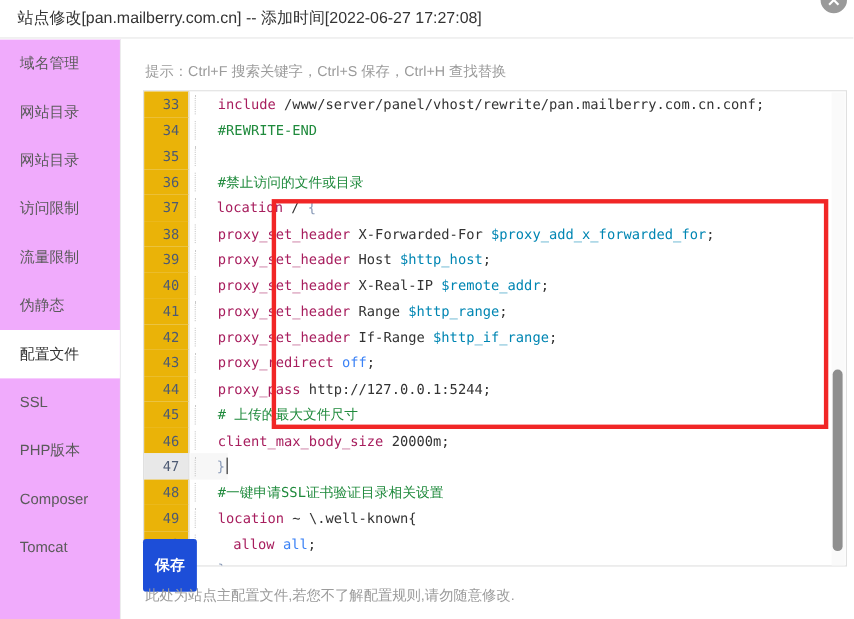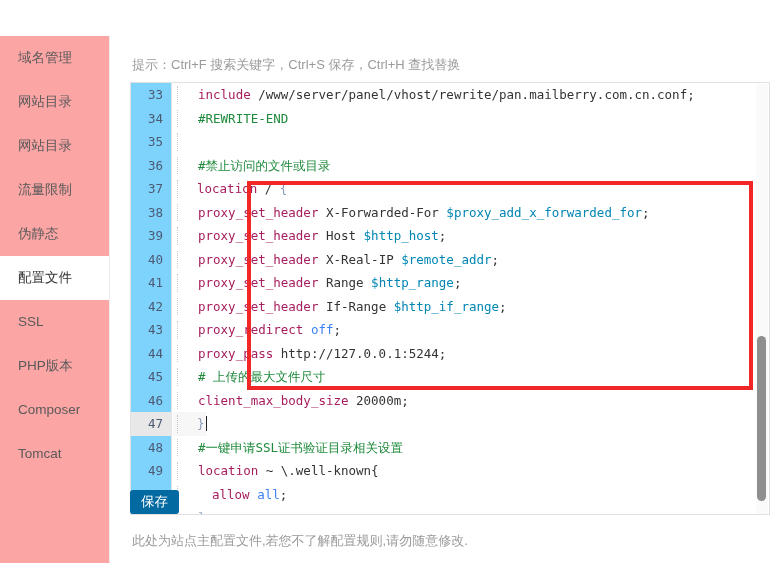--- a/index.html
+++ b/index.html
@@ -54,21 +54,21 @@
   }
   .close-btn::before { transform: translate(-50%,-50%) rotate(45deg); }
   .close-btn::after  { transform: translate(-50%,-50%) rotate(-45deg); }
 
   
   .sidebar {
     position: absolute;
     left: 0; top: 36px;
     width: 110px;
     height: 527px;
-    background: #fca5a5;
+    background: #f0abfc;
     border-right: 1px solid #ececec;
   }
   .side-item {
     height: 44px;
     line-height: 44px;
     padding-left: 18px;
     font-size: 13.5px;
     color: #5a5a5a;
     cursor: pointer;
     white-space: nowrap;
@@ -131,21 +131,21 @@
   .row.active .ln { background: #e8e8e8; }
   .row.active .code { background: #f7f7f7; }
   .ln {
     position: absolute;
     left: 0; top: 0;
     width: 41px;
     height: 23.5px;
     text-align: right;
     padding-right: 8px;
     color: #4d5a73;
-    background: #7dd3fc;
+    background: #eab308;
     border-right: 1px solid #e3e3e3;
     font-size: 12.5px;
   }
   .code {
     position: absolute;
     left: 42px; top: 0;
     height: 23.5px;
     padding-left: 24px;
     color: #333333;
   }
@@ -204,47 +204,53 @@
     height: 209px;
     border: 4px solid #f12626;
     pointer-events: none;
     z-index: 20;
   }
 
   
   .save-btn {
     position: absolute;
     left: 19px; top: 454px;
-    width: 49px; height: 24px;
-    background: #0369a1;
+    width: 49px; height: 48px;
+    background: #1d4ed8;
     color: #ffffff;
     border: none;
     border-radius: 3px;
     font-size: 13.5px;
     font-family: "Liberation Sans", sans-serif;
     cursor: pointer;
+    font-weight: bold;
   }
   .footnote {
     position: absolute;
     left: 21px; top: 496px;
     font-size: 13px;
     color: #9b9b9b;
     white-space: nowrap;
   }
 </style>
 </head>
 <body>
 
 <div id="app">
 
+  <div class="titlebar">
+    <div class="titlebar-text">站点修改[pan.mailberry.com.cn] -- 添加时间[2022-06-27 17:27:08]</div>
+    <div class="close-btn"></div>
+  </div>
 
   <div class="sidebar" id="sidebar">
       <div class="side-item"><span>域名管理</span></div>
       <div class="side-item"><span>网站目录</span></div>
       <div class="side-item"><span>网站目录</span></div>
+      <div class="side-item"><span>访问限制</span></div>
       <div class="side-item"><span>流量限制</span></div>
       <div class="side-item"><span>伪静态</span></div>
       <div class="side-item active"><span>配置文件</span></div>
       <div class="side-item"><span>SSL</span></div>
       <div class="side-item"><span>PHP版本</span></div>
       <div class="side-item"><span>Composer</span></div>
       <div class="side-item"><span>Tomcat</span></div>
     </div>
 
   <div class="main">

